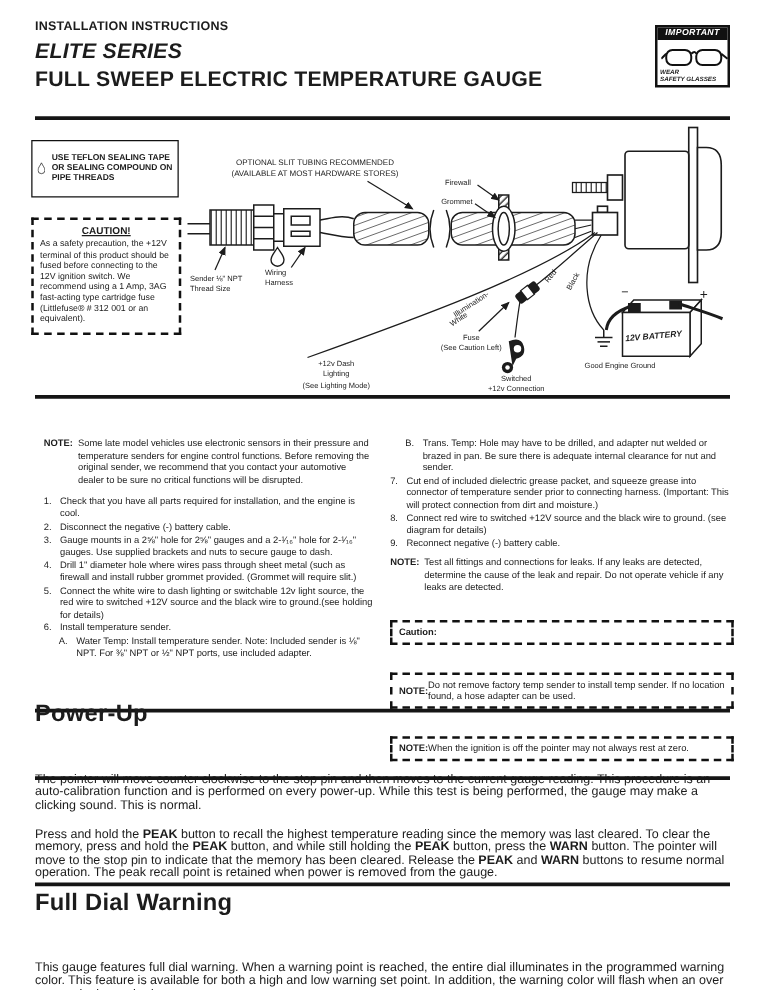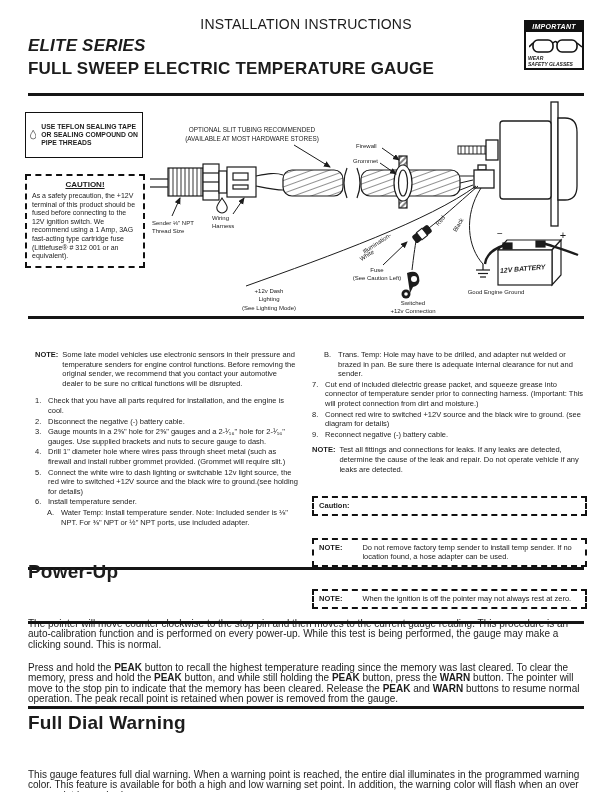--- a/index.html
+++ b/index.html
@@ -4,21 +4,21 @@
 <style>
   * { margin:0; padding:0; box-sizing:border-box; }
   html,body { background:#e8e8e8; }
   .page {
     position:relative; width:612px; height:792px; margin:0 auto;
     background:#ffffff; color:#1c1c1c; overflow:hidden;
     font-family:"Liberation Sans","DejaVu Sans",sans-serif;
   }
   
   .header { position:absolute; left:28px; top:16px; right:28px; }
-  .kicker { font-size:14px; font-weight:normal; letter-spacing:.2px;text-align:center; }
+  .kicker { font-size:10px; font-weight:bold; letter-spacing:.2px; }
   .title1 { font-size:17px; font-weight:bold; margin-top:4px; letter-spacing:.2px;font-style:italic;}
   .title2 { font-size:17px; font-weight:bold; margin-top:3px; letter-spacing:.2px;}
   .partno { font-size:8px; margin-top:4px; }
   .badge {
     position:absolute; right:0; top:4px; width:60px; height:50px;
     border:2px solid #111; background:#fff;
   }
   .badge-head { background:#111; color:#fff; font-size:7px; font-weight:bold;
     font-style:italic; text-align:center; padding:1px 0 2px; letter-spacing:.3px; }
   .badge-caption { position:absolute; left:2px; bottom:1px; font-size:5px;
@@ -54,21 +54,21 @@
   .col.right { width:280px; }
   .note-block { display:flex; gap:4px; margin-bottom:8px; }
   .note-label { font-weight:bold; flex:0 0 auto; }
   .steps .step { display:flex; margin-bottom:1px; }
   .step-num { flex:0 0 13px; }
   .step-text { flex:1; }
   .step.sub { padding-left:12px; }
   .step.sub .step-num { flex:0 0 14px; }
   .leak-note { margin-top:6px; }
   .dashed-box { border:2px dashed #111; padding:3px 5px; margin-top:22px;
-    display:flex; gap:20px; }
+    display:flex; gap:0;align-items:center; }
   
   .bottom-sec { position:absolute; left:28px; right:28px; }
   .sec-head { font-size:19px; font-weight:bold; letter-spacing:.2px; margin-bottom:5px; }
   .sec-body { font-size:10px; line-height:10.4px;margin-top:36px; }
   .powerup { top:561px; }
   .peak { top:627px; }
   .fulldial { top:712px; }
 </style>
 </head>
 <body>

